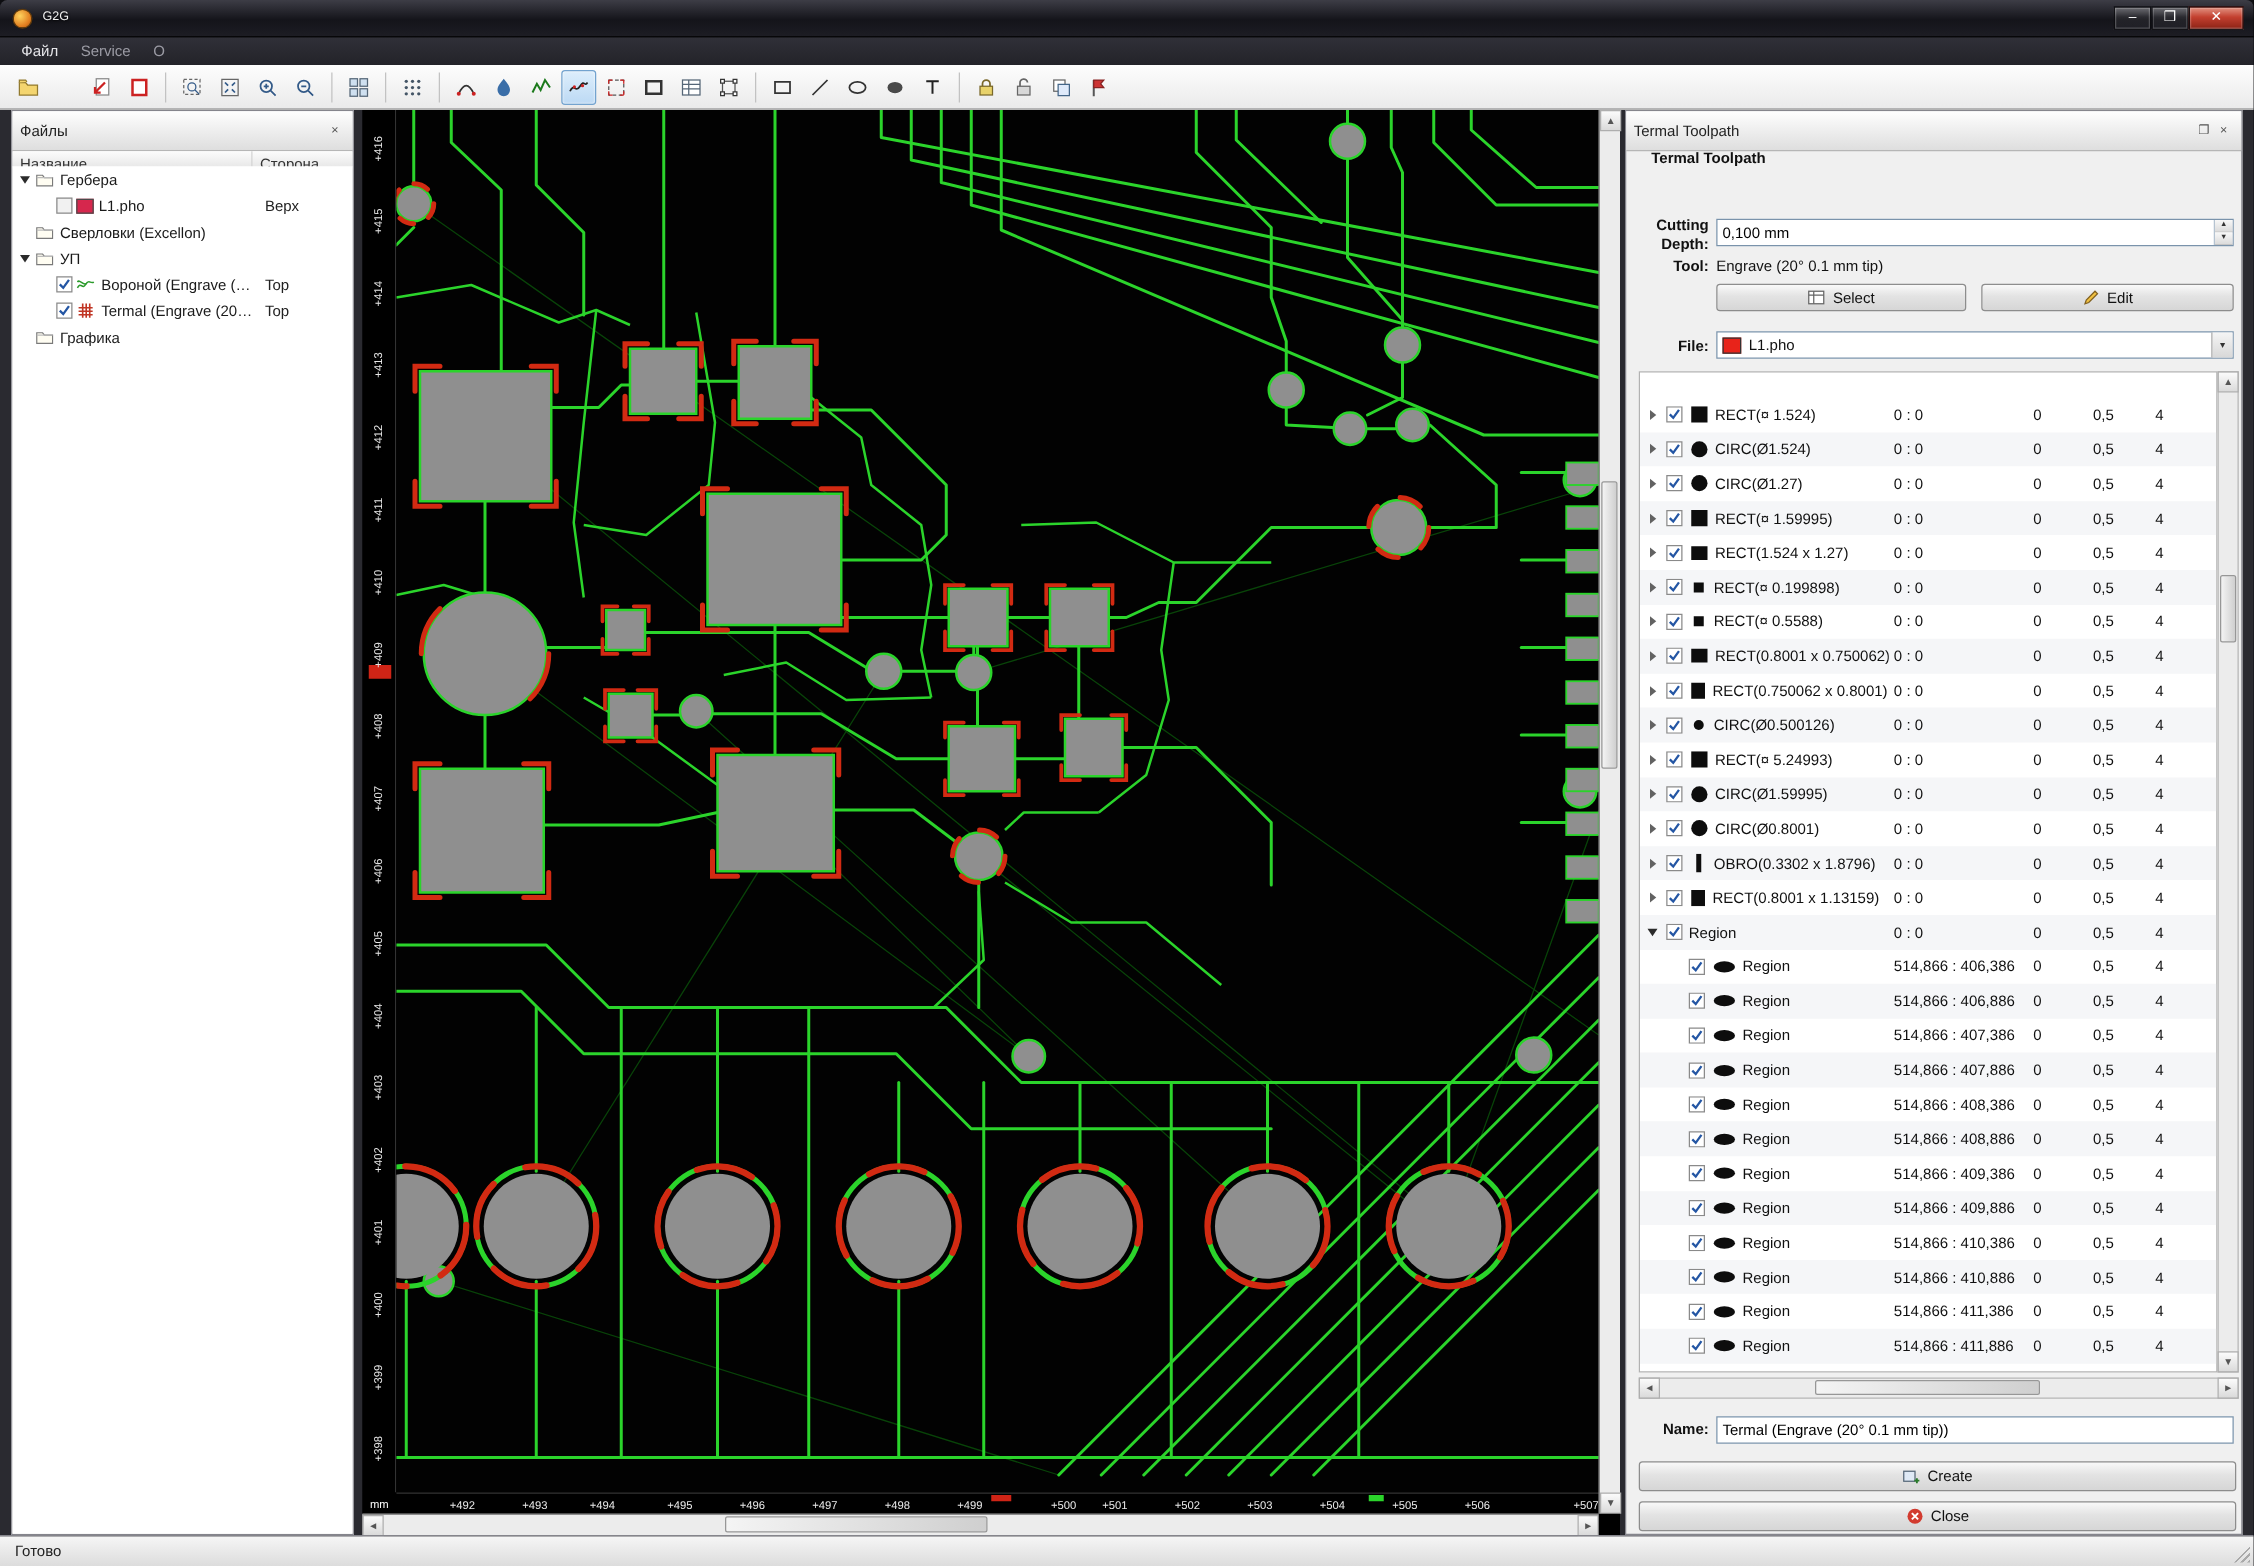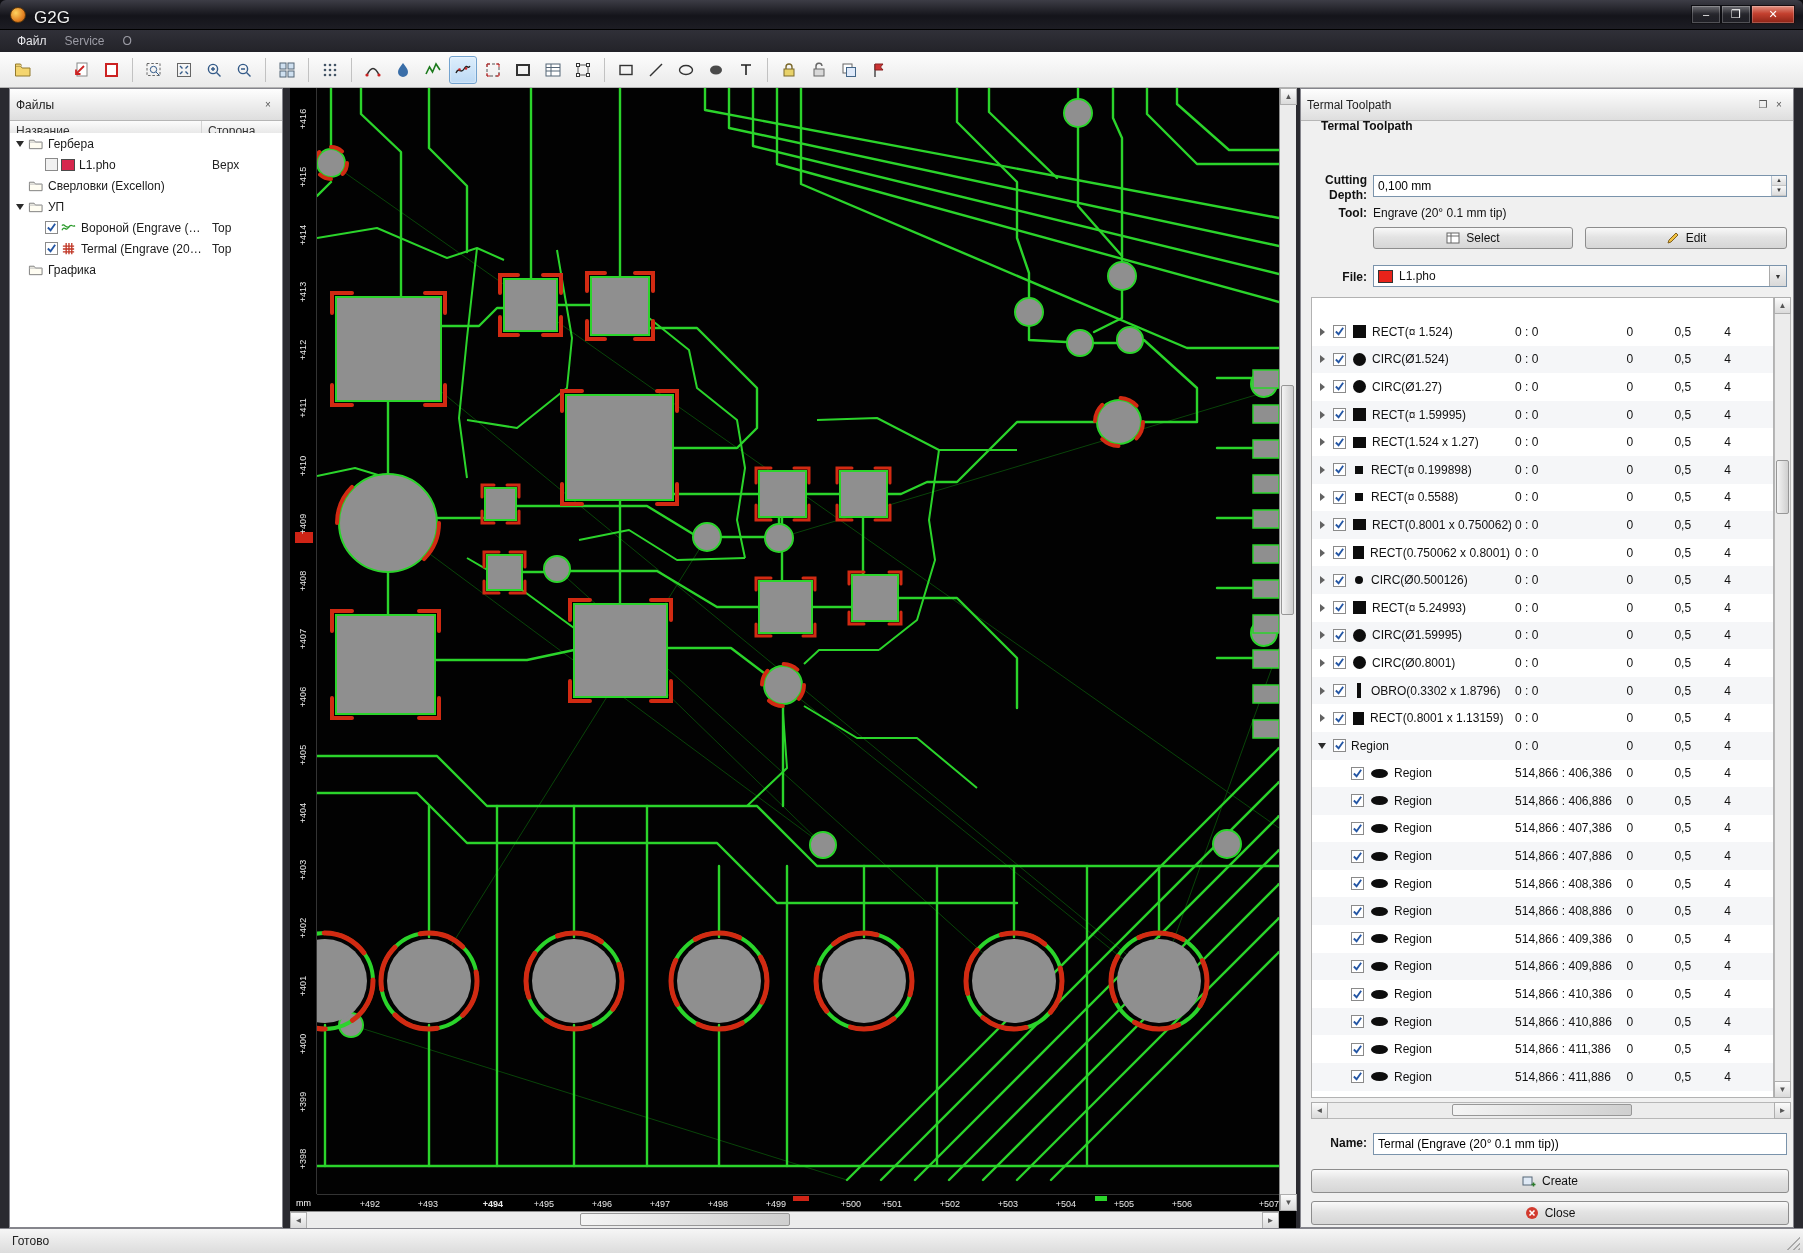--- a/index.html
+++ b/index.html
@@ -5,21 +5,21 @@
   *{margin:0;padding:0;box-sizing:border-box;font-family:"Liberation Sans","DejaVu Sans",sans-serif}
   html,body{width:1803px;height:1253px;overflow:hidden}
   body{position:relative;background:#0d0d11}
 
   
   .titlebar{position:absolute;left:0;top:0;right:0;height:30px;
     background:linear-gradient(#3d3d46,#14141a 55%,#1d1d24);border-bottom:1px solid #000;
     border-radius:6px 6px 0 0}
   .app-icon{position:absolute;left:10px;top:7px;width:16px;height:16px;border-radius:50%;
     background:radial-gradient(circle at 35% 35%,#ffd35e,#e07c1f 65%,#94500f);border:1px solid #5f3a0c}
-  .title-text{position:absolute;left:34px;top:8px;color:#f2f2f2;font-size:17px;text-shadow:0 1px 2px #000}
+  .title-text{position:absolute;left:34px;top:8px;color:#f2f2f2;font-size:10px;text-shadow:0 1px 2px #000}
   .win-btns{position:absolute;top:5px;right:8px;display:flex}
   .win-btn{width:30px;height:19px;background:linear-gradient(rgba(255,255,255,.30),rgba(255,255,255,.07) 45%,rgba(255,255,255,.03));
     border:1px solid rgba(10,10,14,.9);box-shadow:inset 0 0 0 1px rgba(255,255,255,.22);
     color:#fff;font-size:11px;line-height:16px;text-align:center}
   .win-btn.close{width:44px;background:linear-gradient(#e29383,#c3402f 45%,#8d2316)}
 
   
   .menubar{position:absolute;top:30px;left:0;right:0;height:22px;
     background:linear-gradient(#303038,#232329);display:flex;align-items:center;padding-left:8px;font-size:12px}
   .menu-item{padding:2px 9px;color:#e6e6ea}
@@ -694,21 +694,21 @@
           <circle cx="14" cy="75" r="16" stroke-dasharray="12 13"></circle>
           <circle cx="71" cy="435" r="51" stroke-dasharray="40 120"></circle>
         </g>
       </svg>
     </div>
     <div class="ruler-h">
       <div class="rh-mark" style="left:476px;width:16px;background:#cf2416"></div>
       <div class="rh-mark" style="left:778px;width:12px;background:#2bd42b"></div>
     <span class="rh-label" style="left: 33px;">+492</span>
         <span class="rh-label" style="left: 91px;">+493</span>
-        <span class="rh-label" style="left: 156px; font-weight: bold;">+494</span>
+        <span class="rh-label" style="left: 145px;">+494</span>
         <span class="rh-label" style="left: 207px;">+495</span>
         <span class="rh-label" style="left: 265px;">+496</span>
         <span class="rh-label" style="left: 323px;">+497</span>
         <span class="rh-label" style="left: 381px;">+498</span>
         <span class="rh-label" style="left: 439px;">+499</span>
         <span class="rh-label" style="left: 497px; margin-left: 17px;">+500</span>
         <span class="rh-label" style="left: 555px;">+501</span>
         <span class="rh-label" style="left: 613px;">+502</span>
         <span class="rh-label" style="left: 671px;">+503</span>
         <span class="rh-label" style="left: 729px;">+504</span>

